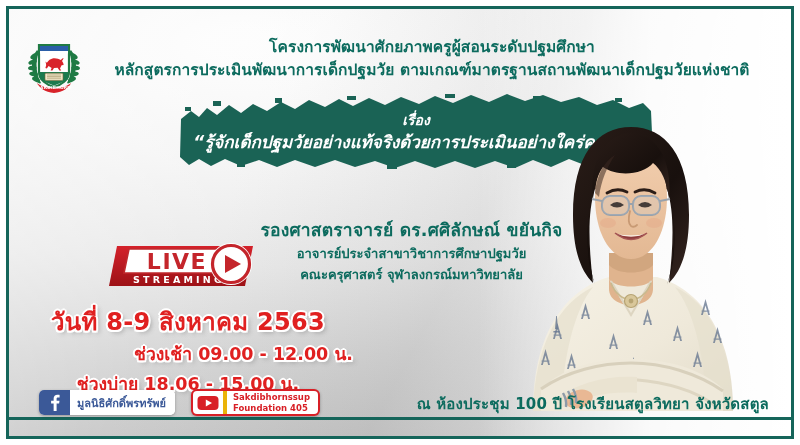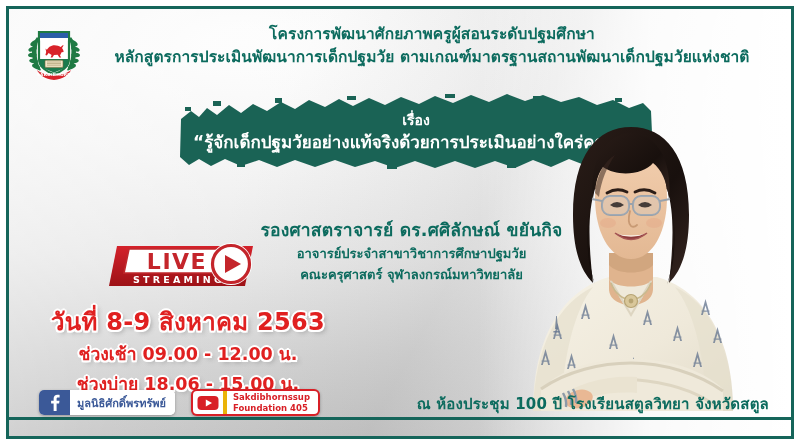--- a/index.html
+++ b/index.html
@@ -30,32 +30,32 @@
                 rgba(150,150,150,0.12) 58%, rgba(255,255,255,0.30) 76%, rgba(255,255,255,0.62) 100%);
     pointer-events:none;
   }
   #bg-white-right {
     position:absolute; right:0; top:0; width:40%; height:100%;
     background:linear-gradient(90deg, rgba(255,255,255,0) 0%, rgba(255,255,255,0.85) 55%, #ffffff 100%);
     pointer-events:none;
   }
 
   
-  #header { position:absolute; left:0; top:4px; width:100%; height:78px; }
+  #header { position:absolute; left:0; top:17px; width:100%; height:78px; }
   #org-logo { position:absolute; left:14px; top:8px; width:62px; height:62px; }
   #header-titles {
     position:absolute; left:88px; top:10px; right:24px;
     text-align:center; color:#0c6b5e;
   }
   .hdr-line1 { font-size:15.5px; font-weight:bold; letter-spacing:.1px; line-height:22px; }
   .hdr-line2 { font-size:15.5px; font-weight:bold; letter-spacing:.1px; line-height:24px; }
 
   
   #topic-banner {
-    position:absolute; left:168px; top:84px; width:478px; height:76px;
+    position:absolute; left:168px; top:84px; width:478px; height:76px;font-style:italic;
   }
   #topic-banner svg { position:absolute; inset:0; width:100%; height:100%; }
   #topic-text {
     position:absolute; inset:0;
     display:flex; flex-direction:column; align-items:center; justify-content:center;
     color:#ffffff; text-align:center; padding-top:4px;
   }
   .topic-l1 { font-size:14px; font-weight:bold; line-height:19px; }
   .topic-l2 { font-size:17px; font-weight:bold; line-height:25px; white-space:nowrap; }
 
@@ -72,21 +72,21 @@
   
   #datetime { position:absolute; left:14px; top:296px; width:330px; text-align:center; }
   .dt-line {
     font-weight:bold; color:#e02020; white-space:nowrap;
     text-shadow:
        2px 0 0 #fff, -2px 0 0 #fff, 0 2px 0 #fff, 0 -2px 0 #fff,
        1.5px 1.5px 0 #fff, -1.5px 1.5px 0 #fff, 1.5px -1.5px 0 #fff, -1.5px -1.5px 0 #fff,
        3px 3px 4px rgba(110,110,110,.45);
   }
   .dt-date { font-size:24px; line-height:34px; letter-spacing:.3px; }
-  .dt-am   { font-size:17.5px; line-height:30px; }
+  .dt-am   { font-size:17.5px; line-height:30px;text-align:right; }
   .dt-pm   { font-size:17.5px; line-height:30px; }
 
   
   #speaker-photo { position:absolute; right:26px; bottom:25px; width:268px; height:318px; }
   #speaker-photo svg { width:100%; height:100%; display:block; }
 
   
   #footer {
     position:absolute; left:0; bottom:0; width:100%; height:52px;
   }

